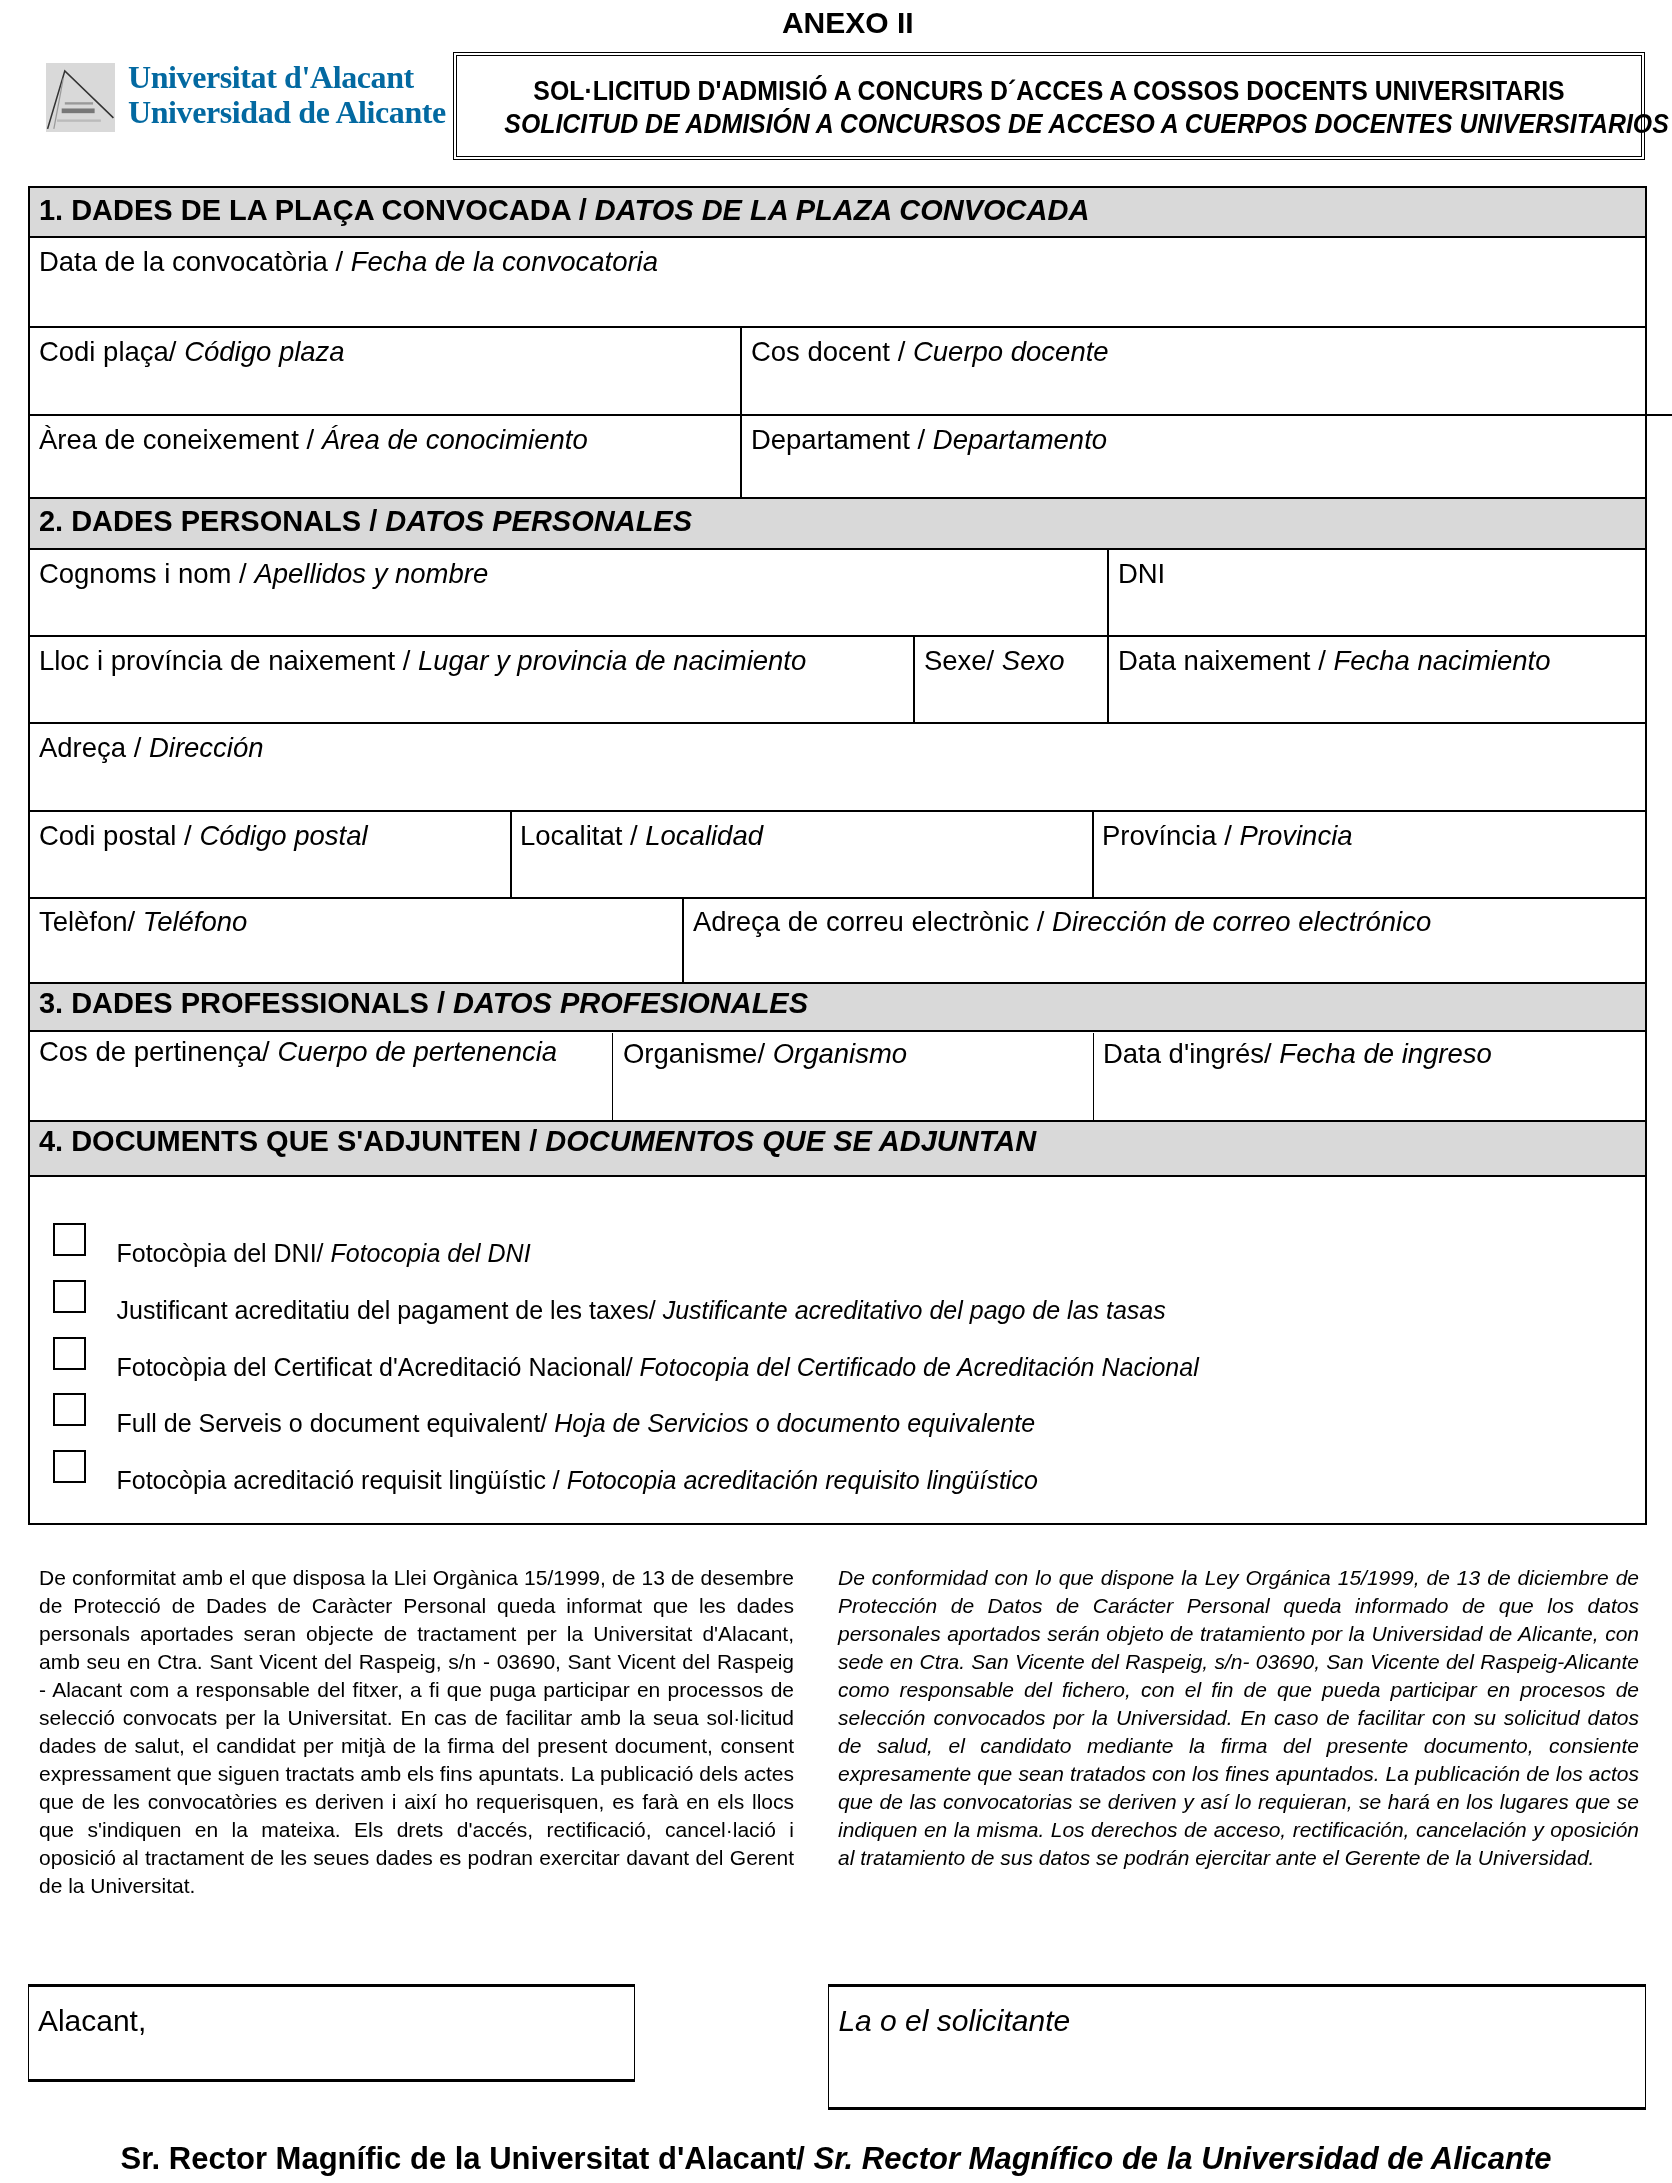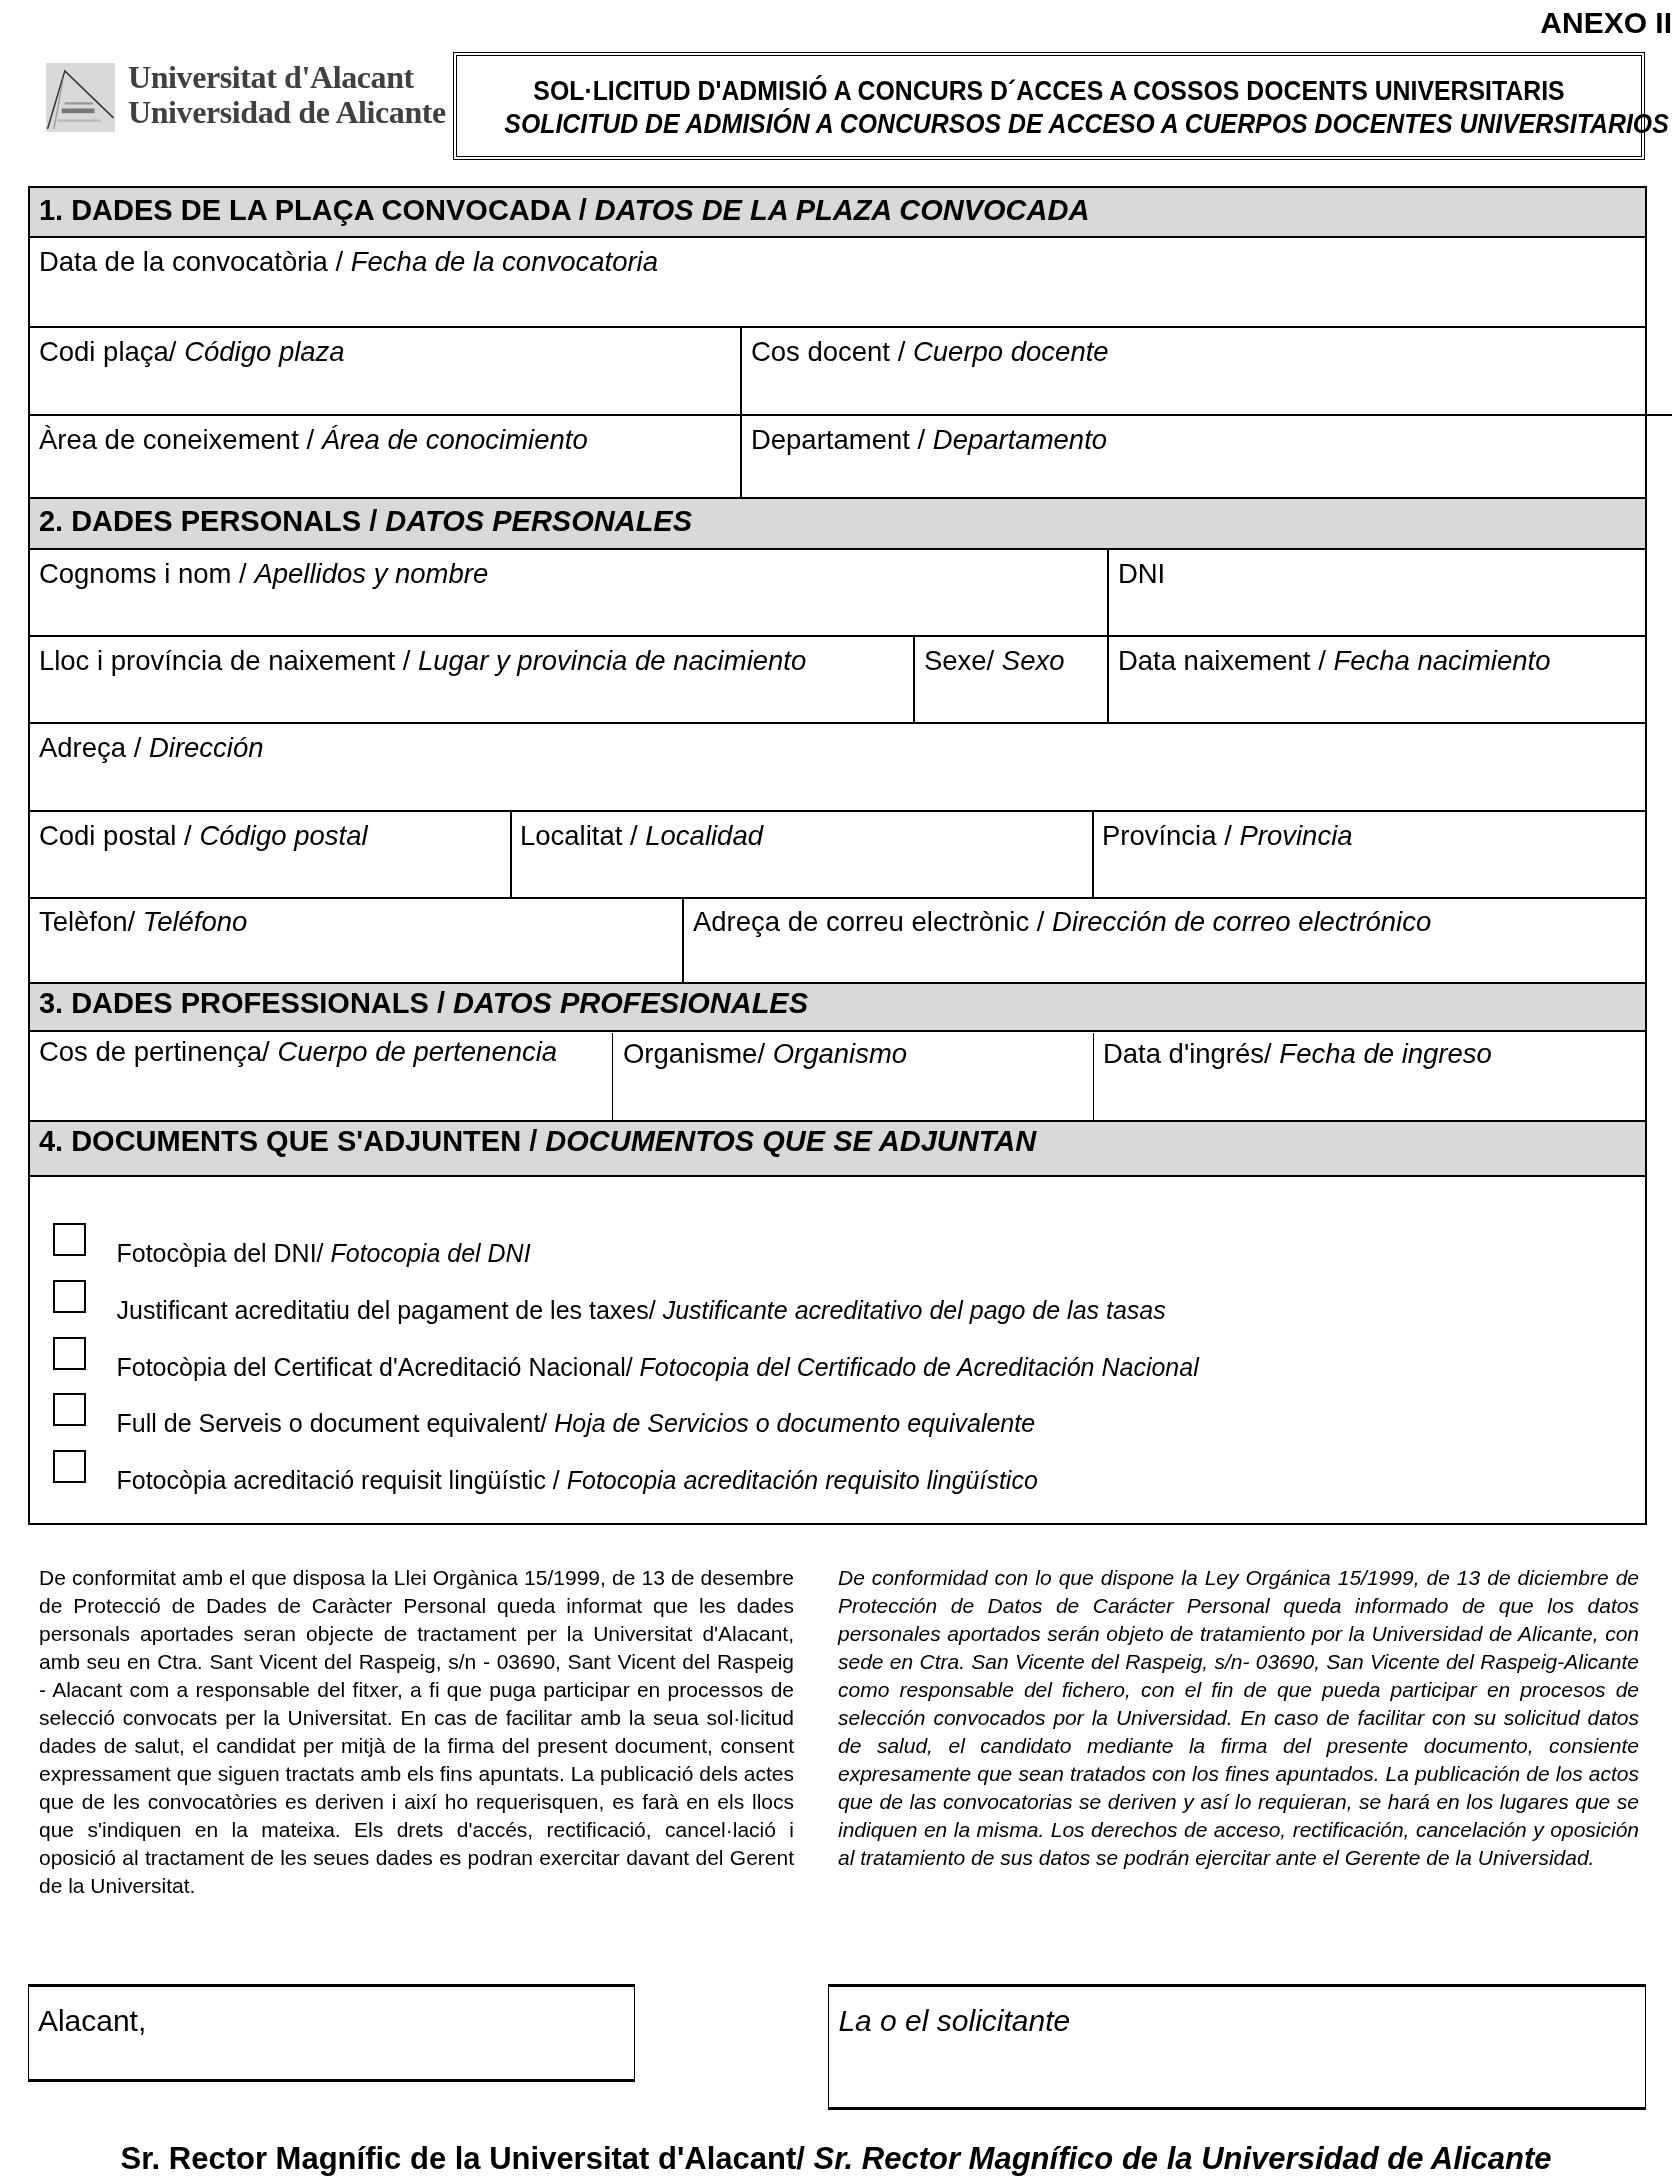--- a/index.html
+++ b/index.html
@@ -1,22 +1,22 @@
 <!DOCTYPE html>
 <html style="font-size:12.6px"><head>
 <meta charset="utf-8">
 <style>
   html, body { margin:0; padding:0; background:#ffffff; }
   body { width:1672px; height:2183px; position:relative; overflow:hidden;
          font-family:"Liberation Sans", sans-serif; color:#000; }
   .abs { position:absolute; box-sizing:border-box; }
-  .annex-title { left:0; width:1672px; top:6.3px; text-align:right; font-weight:bold; font-size:30px; padding-left:23.6px; }
+  .annex-title { left:0; width:1672px; top:6.3px; text-align:center; font-weight:bold; font-size:30px; padding-left:23.6px; }
   .logo { left:46px; top:63px; width:409px; height:71px; }
   .logo-mark { position:absolute; left:0; top:0; width:69px; height:69px; background:#d9d9d9; }
-  .logo-text { position:absolute; left:82px; top:-3.1px; font-family:"Liberation Serif", serif; font-weight:bold; font-size:32px; line-height:35px; color:#404040; letter-spacing:-0.4px; white-space:nowrap; }
+  .logo-text { position:absolute; left:82px; top:-3.1px; font-family:"Liberation Serif", serif; font-weight:bold; font-size:32px; line-height:35px; color:#0369a1; letter-spacing:-0.4px; white-space:nowrap; }
   .title-box { left:456px; top:55px; width:1186px; height:102px; border:1.6px solid #000; outline:1.6px solid #000; outline-offset:2.4px; text-align:center; padding-top:19px; }
   .title-line1 { font-weight:bold; font-size:27px; line-height:33px; transform:scaleX(0.92); white-space:nowrap; }
   .title-line2 { font-weight:bold; font-style:italic; font-size:27px; line-height:33px; transform:scaleX(0.92); white-space:nowrap; }
 
   .form { left:27.5px; top:186px; width:1619px; height:1339px; border:2.4px solid #000; }
   .sec-head { position:absolute; left:0; width:100%; background:#d9d9d9; border-bottom:2.4px solid #000; border-top:2.4px solid #000; font-weight:bold; font-size:29px; padding-left:9.4px; box-sizing:border-box; transform-origin:left; }
   .sec-head span.it { font-style:italic; }
   .cell { position:absolute; box-sizing:border-box; border-bottom:2.4px solid #000; font-size:27.5px; padding:7.9px 0 0 9.4px; white-space:nowrap; }
   .cell .it { font-style:italic; }
   .vline { position:absolute; width:2.4px; background:#000; }

